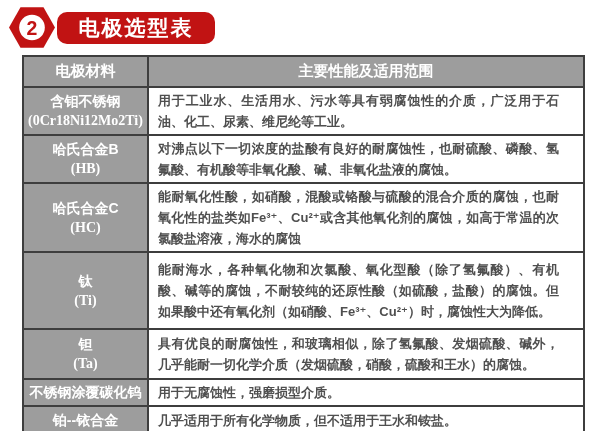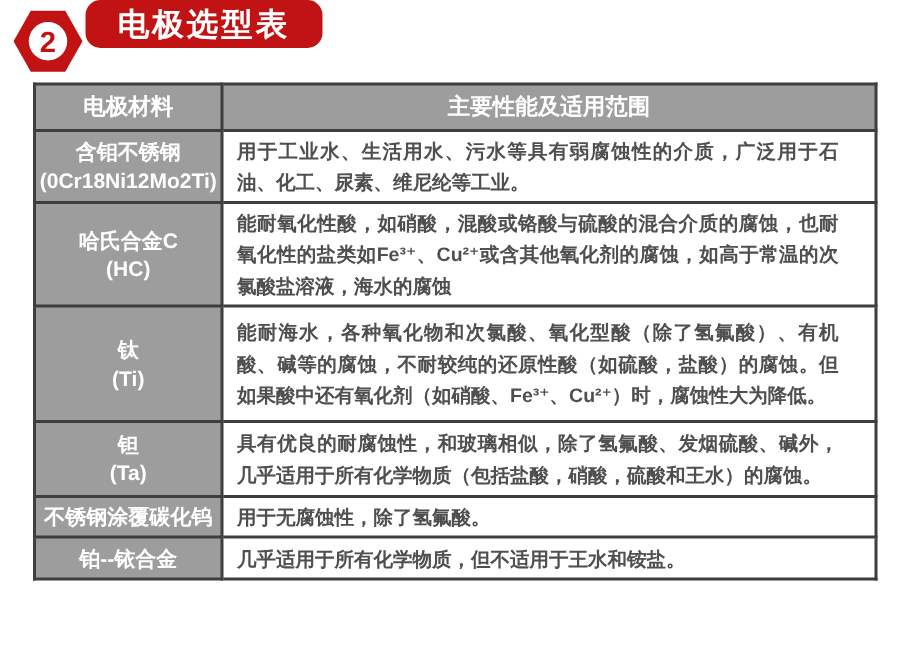--- a/index.html
+++ b/index.html
@@ -8,21 +8,21 @@
     width: 600px; height: 431px;
     background: #ffffff;
     overflow: hidden;
     font-family: "Liberation Sans", "DejaVu Sans", sans-serif;
     font-weight: bold;
   }
 
   
   .badge-svg { position: absolute; left: 9px; top: 6px; width: 46px; height: 43px; }
   .title-banner {
-    position: absolute; left: 57px; top: 0;
+    position: absolute; left: 57px; top: 12px;
     width: 158px; height: 32px;
     background: var(--accent);
     border-radius: 10px;
     display: flex; align-items: center; justify-content: center;
   }
   .title-banner span {
     color: var(--text-light);
     font-size: 21px;
     letter-spacing: 2px;
   }
@@ -49,21 +49,21 @@
   }
   td.mat-cell {
     background: var(--cell-gray);
     color: var(--text-light);
     font-size: 14px;
     text-align: center;
     vertical-align: middle;
     line-height: 19px;
     padding: 0 2px;
   }
-  td.mat-cell .mat-code { display: block; }
+  td.mat-cell .mat-code { display: block; font-family: Liberation Serif, serif; }
   td.mat-cell .mat-code:empty { display: none; }
   td.desc-cell {
     background: #ffffff;
     color: var(--text);
     font-size: 13px;
     line-height: 21px;
     vertical-align: middle;
     text-align: justify;
     padding: 2px 24px 2px 9px;
   }
@@ -95,47 +95,54 @@
       </tr>
     </thead>
     <tbody>
       <tr style="height:46px;">
         <td class="mat-cell">
           <span class="mat-name">含钼不锈钢</span>
           <span class="mat-code">(0Cr18Ni12Mo2Ti)</span>
         </td>
         <td class="desc-cell">用于工业水、生活用水、污水等具有弱腐蚀性的介质，广泛用于石油、化工、尿素、维尼纶等工业。</td>
       </tr>
+      <tr style="height:41px;">
+        <td class="mat-cell">
+          <span class="mat-name">哈氏合金B</span>
+          <span class="mat-code">(HB)</span>
+        </td>
+        <td class="desc-cell">对沸点以下一切浓度的盐酸有良好的耐腐蚀性，也耐硫酸、磷酸、氢氟酸、有机酸等非氧化酸、碱、非氧化盐液的腐蚀。</td>
+      </tr>
       <tr style="height:68px;">
         <td class="mat-cell">
           <span class="mat-name">哈氏合金C</span>
           <span class="mat-code">(HC)</span>
         </td>
         <td class="desc-cell">能耐氧化性酸，如硝酸，混酸或铬酸与硫酸的混合介质的腐蚀，也耐氧化性的盐类如Fe³⁺、Cu²⁺或含其他氧化剂的腐蚀，如高于常温的次氯酸盐溶液，海水的腐蚀</td>
       </tr>
       <tr style="height:77px;">
         <td class="mat-cell">
           <span class="mat-name">钛</span>
           <span class="mat-code">(Ti)</span>
         </td>
         <td class="desc-cell">能耐海水，各种氧化物和次氯酸、氧化型酸（除了氢氟酸）、有机酸、碱等的腐蚀，不耐较纯的还原性酸（如硫酸，盐酸）的腐蚀。但如果酸中还有氧化剂（如硝酸、Fe³⁺、Cu²⁺）时，腐蚀性大为降低。</td>
       </tr>
       <tr style="height:50px;">
         <td class="mat-cell">
           <span class="mat-name">钽</span>
           <span class="mat-code">(Ta)</span>
         </td>
-        <td class="desc-cell">具有优良的耐腐蚀性，和玻璃相似，除了氢氟酸、发烟硫酸、碱外，几乎适用于所有化学物质（包括盐酸，硝酸，硫酸和王水）的腐蚀。</td>
+        <td class="desc-cell">具有优良的耐腐蚀性，和玻璃相似，除了氢氟酸、发烟硫酸、碱外，几乎能耐一切化学介质（发烟硫酸，硝酸，硫酸和王水）的腐蚀。</td>
       </tr>
       <tr style="height:27px;border-radius:13px;">
         <td class="mat-cell">
           <span class="mat-name">不锈钢涂覆碳化钨</span>
           
         </td>
-        <td class="desc-cell">用于无腐蚀性，除了氢氟酸。</td>
+        <td class="desc-cell">用于无腐蚀性，强磨损型介质。</td>
       </tr>
       <tr style="height:28px;">
         <td class="mat-cell">
           <span class="mat-name">铂--铱合金</span>
           
         </td>
         <td class="desc-cell">几乎适用于所有化学物质，但不适用于王水和铵盐。</td>
       </tr>
     </tbody>
   </table>

